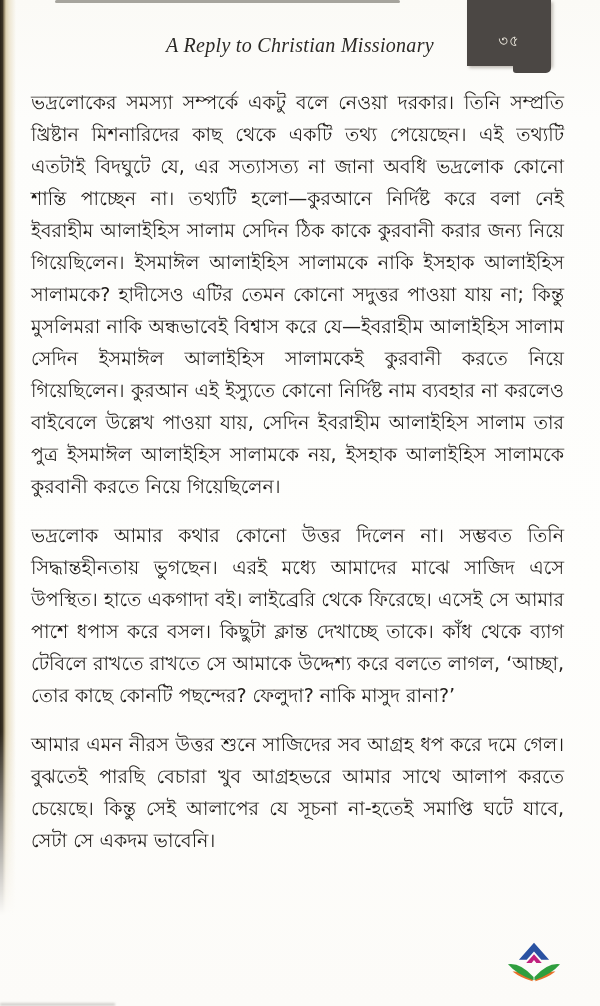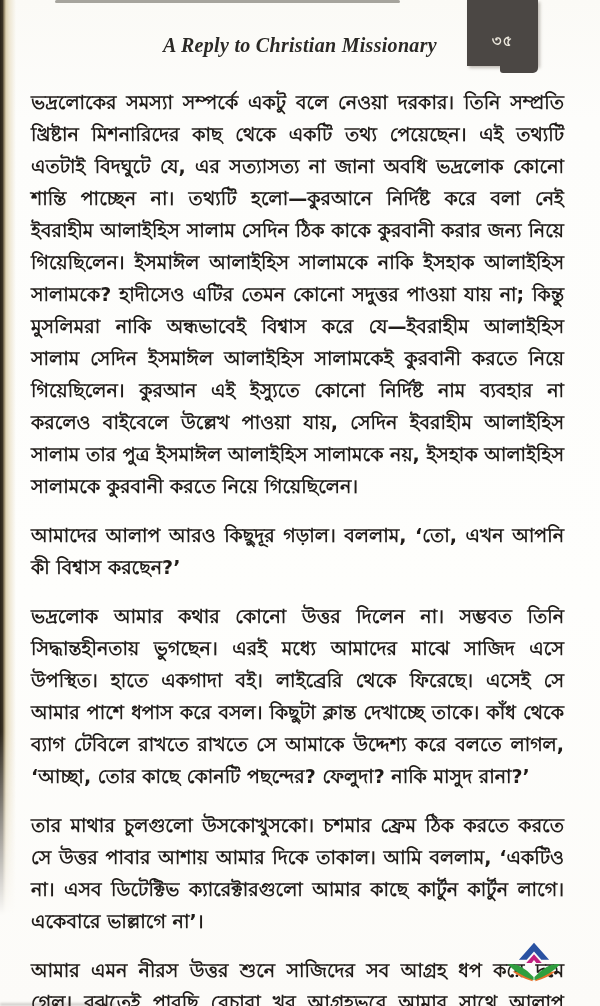--- a/index.html
+++ b/index.html
@@ -10,21 +10,20 @@
   }
   .page {
     position: relative;
     width: 600px;
     height: 1006px;
     margin: 0 auto;
     background:
       linear-gradient(180deg, #fbfaf6 0%, #fdfdfb 12%, #fefefc 60%, #fcfbf8 100%);
     overflow: hidden;
     font-family: "DejaVu Sans", sans-serif;
-    font-weight: bold;
   }
 
   
   .spine-edge {
     position: absolute;
     left: 0; top: 0;
     width: 16px; height: 915px;
     background: linear-gradient(90deg,
       #292218 0px, #3b3325 2.5px, #8d7f60 4px,
       #ddd2b4 6px, #ece4cf 9px, rgba(252,250,245,0) 16px);
@@ -39,21 +38,21 @@
     width: 345px; height: 3px;
     background: rgba(96,92,84,0.55);
     filter: blur(0.6px);
     border-radius: 2px;
   }
 
   
   .page-tab {
     position: absolute;
     left: 467px; top: 0;
-    width: 71px; height: 66px;
+    width: 84px; height: 66px;
     background: #4b4744;
     box-shadow: 2px 2px 3px rgba(120,110,100,0.45);
   }
   .page-tab::after {
     content: "";
     position: absolute;
     right: 0; bottom: -7px;
     width: 38px; height: 7px;
     background: #4b4744;
     border-radius: 0 0 5px 3px;
@@ -122,23 +121,21 @@
   <div class="top-smudge"></div>
 
   <div class="running-head">A Reply to Christian Missionary</div>
 
   <div class="page-tab">
     <div class="page-number">৩৫</div>
   </div>
 
   <div class="body-text">
     <p>ভদ্রলোকের সমস্যা সম্পর্কে একটু বলে নেওয়া দরকার। তিনি সম্প্রতি খ্রিষ্টান মিশনারিদের কাছ থেকে একটি তথ্য পেয়েছেন। এই তথ্যটি এতটাই বিদঘুটে যে, এর সত্যাসত্য না জানা অবধি ভদ্রলোক কোনো শান্তি পাচ্ছেন না। তথ্যটি হলো—কুরআনে নির্দিষ্ট করে বলা নেই ইবরাহীম আলাইহিস সালাম সেদিন ঠিক কাকে কুরবানী করার জন্য নিয়ে গিয়েছিলেন। ইসমাঈল আলাইহিস সালামকে নাকি ইসহাক আলাইহিস সালামকে? হাদীসেও এটির তেমন কোনো সদুত্তর পাওয়া যায় না; কিন্তু মুসলিমরা নাকি অন্ধভাবেই বিশ্বাস করে যে—ইবরাহীম আলাইহিস সালাম সেদিন ইসমাঈল আলাইহিস সালামকেই কুরবানী করতে নিয়ে গিয়েছিলেন। কুরআন এই ইস্যুতে কোনো নির্দিষ্ট নাম ব্যবহার না করলেও বাইবেলে উল্লেখ পাওয়া যায়, সেদিন ইবরাহীম আলাইহিস সালাম তার পুত্র ইসমাঈল আলাইহিস সালামকে নয়, ইসহাক আলাইহিস সালামকে কুরবানী করতে নিয়ে গিয়েছিলেন।</p>
-    <p>আমাদের আলাপ আরও কিছুদূর গড়াল। বললাম, ‘তো, এখন আপনি কী বিশ্বাস করছেন?’</p>
     <p>ভদ্রলোক আমার কথার কোনো উত্তর দিলেন না। সম্ভবত তিনি সিদ্ধান্তহীনতায় ভুগছেন। এরই মধ্যে আমাদের মাঝে সাজিদ এসে উপস্থিত। হাতে একগাদা বই। লাইব্রেরি থেকে ফিরেছে। এসেই সে আমার পাশে ধপাস করে বসল। কিছুটা ক্লান্ত দেখাচ্ছে তাকে। কাঁধ থেকে ব্যাগ টেবিলে রাখতে রাখতে সে আমাকে উদ্দেশ্য করে বলতে লাগল, ‘আচ্ছা, তোর কাছে কোনটি পছন্দের? ফেলুদা? নাকি মাসুদ রানা?’</p>
-    <p>তার মাথার চুলগুলো উসকোখুসকো। চশমার ফ্রেম ঠিক করতে করতে সে উত্তর পাবার আশায় আমার দিকে তাকাল। আমি বললাম, ‘একটিও না। এসব ডিটেক্টিভ ক্যারেক্টারগুলো আমার কাছে কার্টুন কার্টুন লাগে। একেবারে ভাল্লাগে না’।</p>
     <p>আমার এমন নীরস উত্তর শুনে সাজিদের সব আগ্রহ ধপ করে দমে গেল। বুঝতেই পারছি বেচারা খুব আগ্রহভরে আমার সাথে আলাপ করতে চেয়েছে। কিন্তু সেই আলাপের যে সূচনা না-হতেই সমাপ্তি ঘটে যাবে, সেটা সে একদম ভাবেনি।</p>
   </div>
 
   <div class="publisher-logo">
     <svg viewBox="0 0 60 46" xmlns="http://www.w3.org/2000/svg">
 
       <path d="M28.5,42 Q17,32.5 6.5,33.5 Q16,41 28.5,44 Z" fill="#e8702a"></path>
       <path d="M31.5,42 Q43,32.5 53.5,33.5 Q44,41 31.5,44 Z" fill="#e8702a"></path>
 
       <path d="M29.5,39.5 Q15,23.5 1.5,25.5 Q11,36.5 29.5,43 Z" fill="#2f9e3e"></path>

